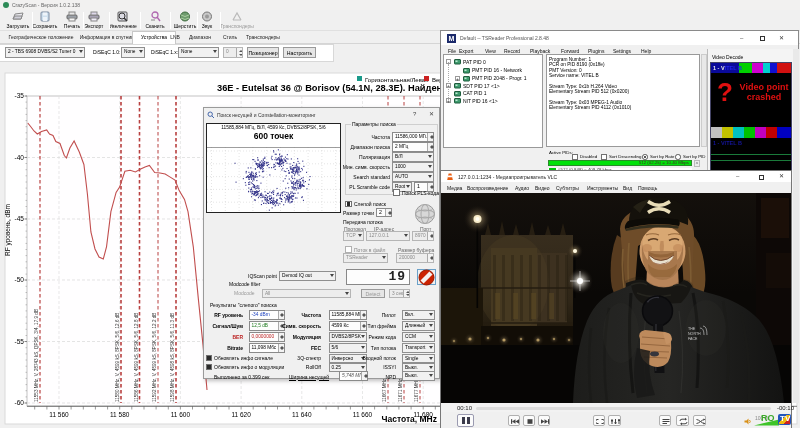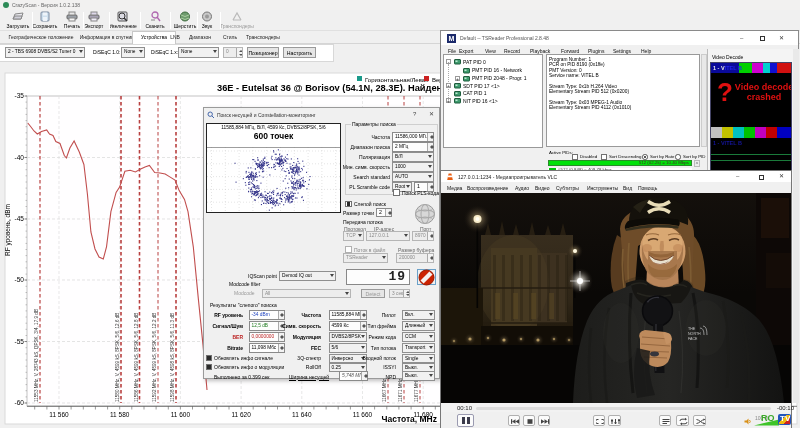--- a/index.html
+++ b/index.html
@@ -1169,21 +1169,21 @@
     <div class="ab" style="left:271px;top:22.5px;font-size:5px;color:#000;white-space:nowrap;">Video Decode</div>
     <div class="ab" style="left:269px;top:31px;width:82px;height:110px;background:#000;border:1px solid #446;overflow:hidden;">
       <div class="ab" style="left:0px;top:0;width:28px;height:10px;background:#0a0a9a;"></div>
       <div class="ab" style="left:28px;top:0;width:13px;height:10px;background:#00d000;"></div>
       <div class="ab" style="left:41px;top:0;width:11px;height:10px;background:#d000d0;"></div>
       <div class="ab" style="left:52px;top:0;width:7px;height:10px;background:#00d0d0;"></div>
       <div class="ab" style="left:59px;top:0;width:7px;height:10px;background:#1010d0;"></div>
       <div class="ab" style="left:66px;top:0;width:16px;height:10px;background:#d01010;"></div>
       <div class="ab" style="left:2px;top:1.5px;font-size:5.5px;font-weight:bold;color:#e8e8e8;white-space:nowrap;">1 - V<span style="color:#2222ee;">ITEL B</span></div>
       <div class="ab" style="left:6px;top:16px;color:#e01010;font-size:26px;font-weight:bold;line-height:26px;">?</div>
-      <div class="ab" style="left:23px;top:20px;color:#e01010;font-size:9px;font-weight:bold;line-height:9.5px;text-align:center;width:60px;">Video decode crashed</div>
+      <div class="ab" style="left:23px;top:20px;color:#e01010;font-size:9px;font-weight:bold;line-height:9.5px;text-align:center;width:60px;">Video point crashed</div>
       <div class="ab" style="left:0px;top:64px;width:11px;height:11px;background:#c0c0c0;"></div>
       <div class="ab" style="left:11px;top:64px;width:11px;height:11px;background:#c0c000;"></div>
       <div class="ab" style="left:22px;top:64px;width:11px;height:11px;background:#00c0c0;"></div>
       <div class="ab" style="left:33px;top:64px;width:11px;height:11px;background:#00c000;"></div>
       <div class="ab" style="left:44px;top:64px;width:11px;height:11px;background:#c000c0;"></div>
       <div class="ab" style="left:55px;top:64px;width:11px;height:11px;background:#c00000;"></div>
       <div class="ab" style="left:66px;top:64px;width:16px;height:11px;background:#0000c0;"></div>
       <div class="ab" style="left:2px;top:76.5px;font-size:5.5px;font-weight:bold;color:#15159a;white-space:nowrap;">1 - VITEL B</div>
       <div class="ab" style="left:0px;top:91px;width:82px;height:1px;background:#1a7a3a;"></div>
       <div class="ab" style="left:0px;top:97px;width:82px;height:1px;background:#1a7a3a;"></div>

